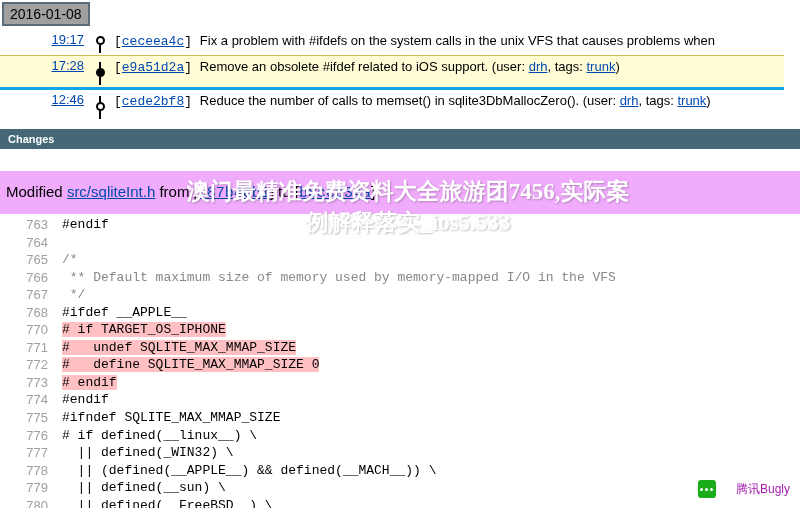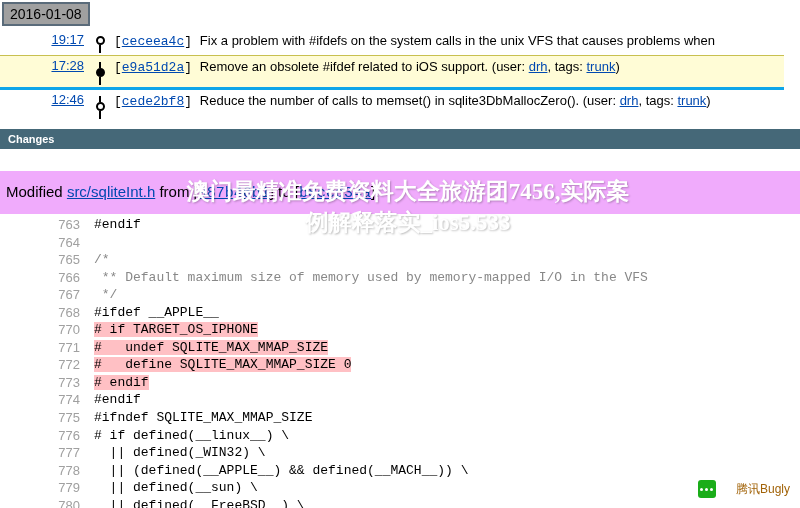--- a/index.html
+++ b/index.html
@@ -18,29 +18,29 @@
 .tl-graph .dot { width: 9px; height: 9px; border: 2px solid #000; border-radius: 50%; background: #fff; }
 .tl-graph .dot.fill { background: #000; }
 .tl-desc { flex: 1; padding-left: 4px; line-height: 1.35; white-space: nowrap; overflow: hidden; }
 .hashbox { font-family: "Courier New", monospace; }
 
 .section-bar { background: #456878; color: #fff; font-weight: bold; font-size: 11px; padding: 4px 8px; margin: 8px 0 0 0; }
 
 .modified-line { background: #f0abfc; padding: 12px 6px; font-size: 15px; margin-top: 22px; }
 
 .code { font-family: "Courier New", monospace; font-size: 13px; line-height: 1.35; margin-top: 2px; }
-.code-row { display: flex; margin-left: 32px; }
+.code-row { display: flex; }
 .ln { width: 62px; text-align: right; padding-right: 14px; color: #a0a0a0; user-select: none; font-family: Arial, sans-serif; }
 .cl { white-space: pre; flex: 1; position: relative; }
 .del { background: #ffc0c4; }
 .comment { color: #888; }
 
 .overlay { position: absolute; left: 138px; top: 176px; width: 540px; text-align: center; color: #fff; font-weight: bold; font-size: 23px; text-shadow: 1px 1px 2px rgba(0,0,0,.25); line-height: 1.35; pointer-events: none; z-index: 5; font-family: Liberation Serif, serif; }
 
-.watermark { position: absolute; right: 10px; bottom: 10px; display: flex; align-items: center; gap: 20px; color: #a16207; font-size: 12px; }
+.watermark { position: absolute; right: 10px; bottom: 10px; display: flex; align-items: center; gap: 20px; color: #a21caf; font-size: 12px; }
 .watermark .dots { width: 18px; height: 18px; background: #1aad19; border-radius: 3px; display: flex; align-items: center; justify-content: center; gap: 2px; }
 .watermark .dots i { width: 3px; height: 3px; background: #fff; border-radius: 50%; display: block; }
 </style>
 </head>
 <body>
 
 
 
 <div class="date-badge">2016-01-08</div>
 

